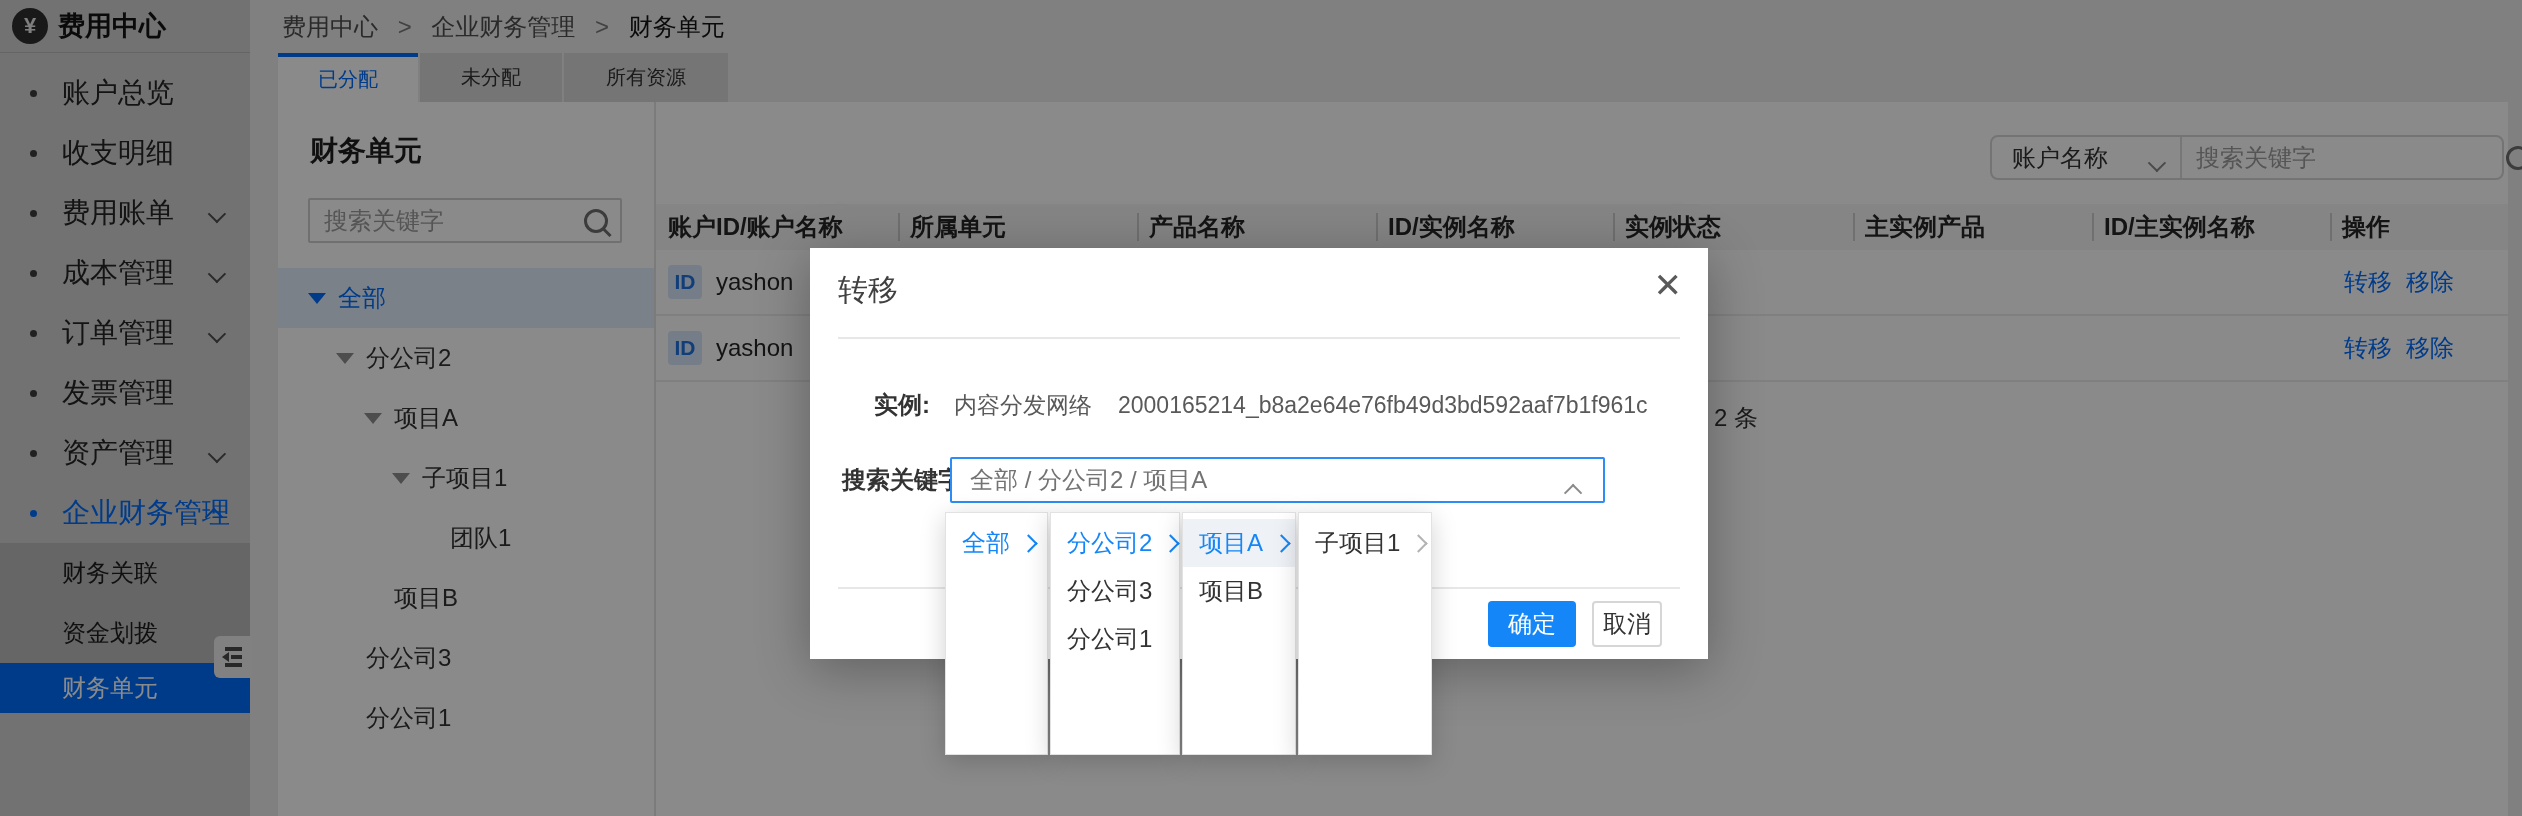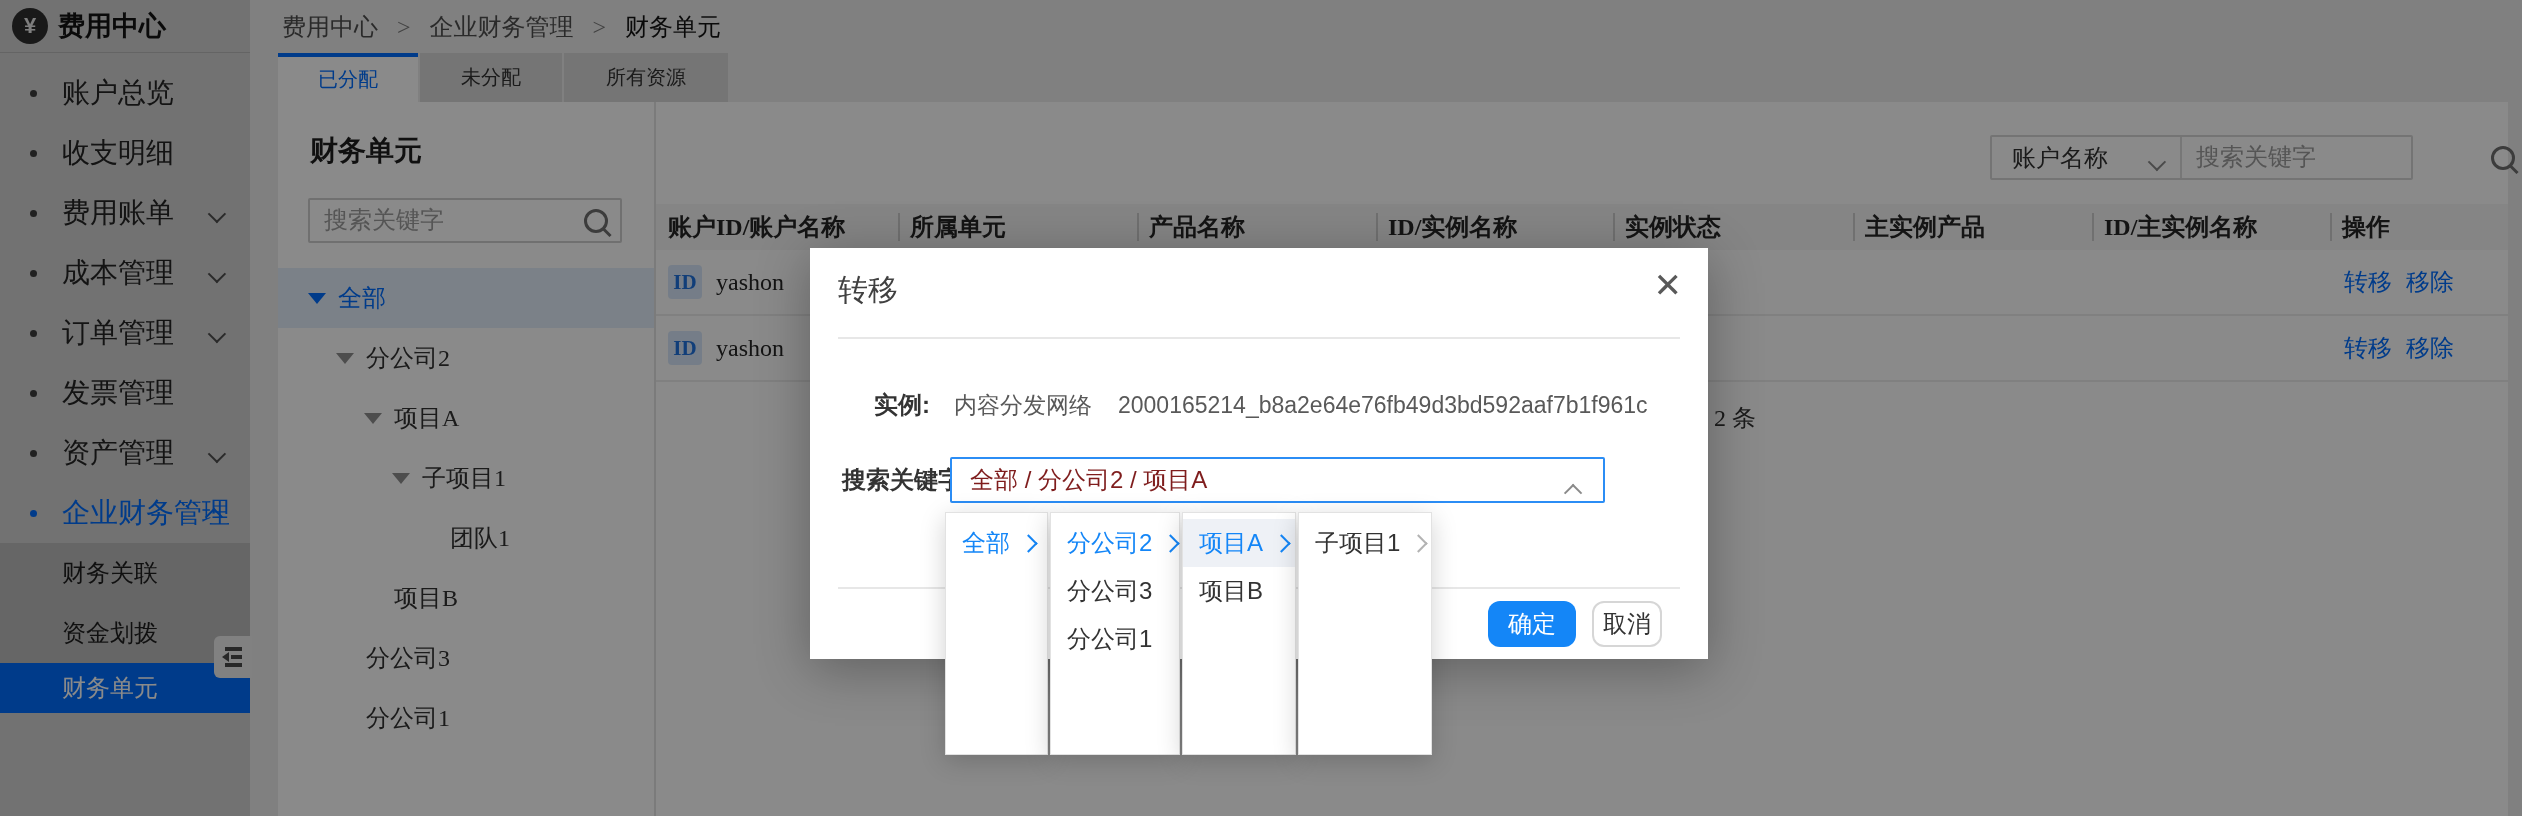--- a/index.html
+++ b/index.html
@@ -38,21 +38,21 @@
   .chv.up   { transform:rotate(-135deg) translateY(-2px); }
   .chv.right{ transform:rotate(-45deg); }
   .mag { position:relative; width:18px; height:18px; border:3px solid #6f6f6f; border-radius:50%; flex:none; }
   .mag::after { content:""; position:absolute; right:-7px; bottom:-4px; width:10px; height:3px;
                 background:#6f6f6f; transform:rotate(45deg); }
   .tri { width:0; height:0; border-left:9px solid transparent; border-right:9px solid transparent;
          border-top:11px solid #8f8f8f; margin-right:12px; flex:none; }
   .tri.hidden { visibility:hidden; }
 
   
-  .content { position:absolute; left:250px; top:0; right:0; bottom:0;font-family:Liberation Serif, serif; }
+  .content { position:absolute; left:250px; top:0; right:0; bottom:0; }
   .breadcrumb { position:absolute; left:32px; top:11px; font-size:24px; color:#4f4f4f; }
   .breadcrumb .sep { margin:0 13px; color:#7a7a7a; }
   .breadcrumb .last { color:#141414; }
   .tabs { position:absolute; left:28px; top:53px; display:flex; }
   .tab { height:49px; display:flex; align-items:center; justify-content:center; font-size:20px; cursor:pointer; }
   .tab.active { width:140px; height:45px; background:#fff; border-top:4px solid #006eff; color:#006eff; }
   .tab.inactive { background:#d9d9d9; color:#333; margin-left:2px; }
   .tab.w1 { width:142px; } .tab.w2 { width:164px; }
 
   .panel { position:absolute; left:28px; top:102px; width:2230px; height:714px; background:#fff; }
@@ -70,22 +70,22 @@
   .tree-row { height:60px; display:flex; align-items:center; font-size:24px; color:#333; cursor:pointer; }
   .tree-row.selected { background:#e4eefb; color:#006eff; }
   .tree-row.selected .tri { border-top-color:#006eff; }
 
   
   .product-select { position:absolute; left:1466px; top:33px; width:230px; height:45px; border:2px solid #d6d6d6;
                     border-radius:2px; background:#fff; box-sizing:border-box; display:flex; align-items:center;
                     font-size:24px; color:#333; cursor:pointer; }
   .product-select .val { margin-left:20px; }
   .product-select .chv-wrap, .sg-select .chv-wrap { position:absolute; right:18px; color:#8a8a8a; top:50%; margin-top:-9px; }
-  .search-group { position:absolute; left:1712px; top:33px; width:423px; height:45px; border:2px solid #d6d6d6;
-                  border-radius:2px; background:#fff; box-sizing:border-box; display:flex; align-items:stretch; }
+  .search-group { position:absolute; left:1712px; top:33px; width:514px; height:45px; border:2px solid #d6d6d6;
+                  border-radius:8px; background:#fff; box-sizing:border-box; display:flex; align-items:stretch; }
   .sg-select { position:relative; width:188px; flex:none; display:flex; align-items:center;
                border-right:2px solid #dcdcdc; font-size:24px; color:#333; cursor:pointer; }
   .sg-select .val { margin-left:20px; }
   .sg-input { flex:1; display:flex; align-items:center; }
   .sg-input .mag { margin-right:14px; }
 
   
   .table-zone { position:absolute; left:378px; top:102px; right:0; }
   .tgrid { display:grid; grid-template-columns:242px 239px 239px 237px 240px 239px 238px 1fr; align-items:center; }
   .thead { height:46px; background:#f5f5f5; }
@@ -107,24 +107,24 @@
   .m-title { position:absolute; left:28px; top:22px; font-size:30px; color:#404040; }
   .m-close { position:absolute; right:26px; top:20px; font-size:34px; color:#595959; line-height:1; cursor:pointer; }
   .m-div { position:absolute; left:28px; right:28px; border-top:2px solid #e7e7e7; }
   .m-div.d1 { top:89px; } .m-div.d2 { top:339px; }
   .m-inst { position:absolute; left:64px; top:141px; display:flex; align-items:baseline; font-size:23px; color:#595959; }
   .m-label { font-size:24px; font-weight:bold; color:#333; }
   .m-inst .prod { margin-left:24px; } .m-inst .iid { margin-left:26px; }
   .m-pos-label { position:absolute; left:32px; top:216px; font-size:24px; font-weight:bold; color:#333; }
   .m-select { position:absolute; left:140px; top:209px; width:655px; height:46px; border:2px solid #2b8df5;
               border-radius:2px; box-sizing:border-box; background:#fff; display:flex; align-items:center;
-              font-size:24px; color:#7f1d1d; cursor:pointer; }
+              font-size:24px; color:#737373; cursor:pointer; }
   .m-select .val { margin-left:18px; }
   .m-select .chv-wrap { position:absolute; right:22px; top:50%; margin-top:-4px; color:#8a8a8a; }
-  .btn { display:flex; align-items:center; justify-content:center; font-size:24px; border-radius:12px; cursor:pointer; }
+  .btn { display:flex; align-items:center; justify-content:center; font-size:24px; border-radius:4px; cursor:pointer; }
   .btn-ok { position:absolute; left:678px; top:353px; width:88px; height:46px; background:#1486f7; color:#fff; }
   .btn-cancel { position:absolute; left:782px; top:353px; width:70px; height:46px; background:#fff;
                 border:2px solid #d6d6d6; box-sizing:border-box; color:#333; }
 
   
   .cas-col { position:absolute; top:512px; height:243px; background:#fff; border:1px solid #e2e2e2;
              box-sizing:border-box; padding-top:6px; box-shadow:0 6px 24px rgba(0,0,0,0.18); z-index:30; }
   .cas-col.c1 { left:945px;  width:103px; }
   .cas-col.c2 { left:1050px; width:130px; }
   .cas-col.c3 { left:1182px; width:114px; }

